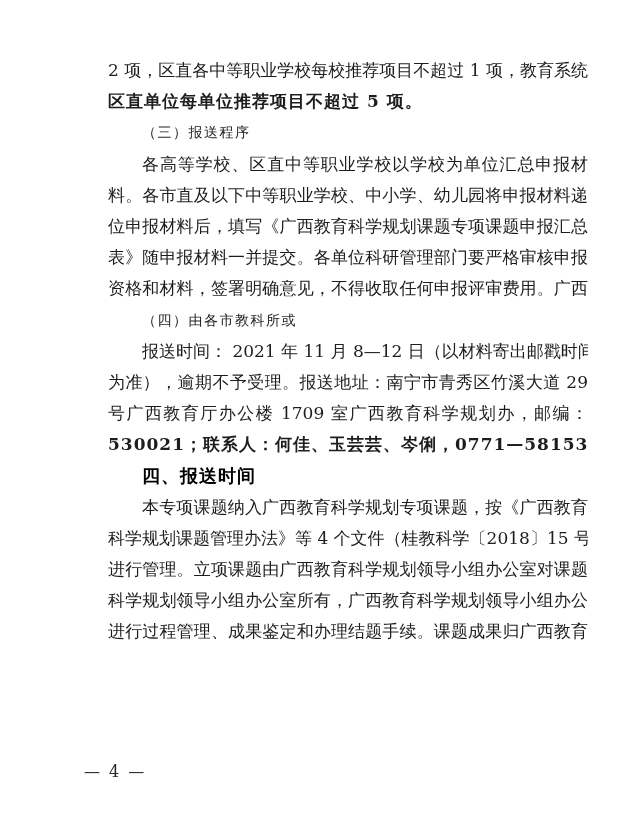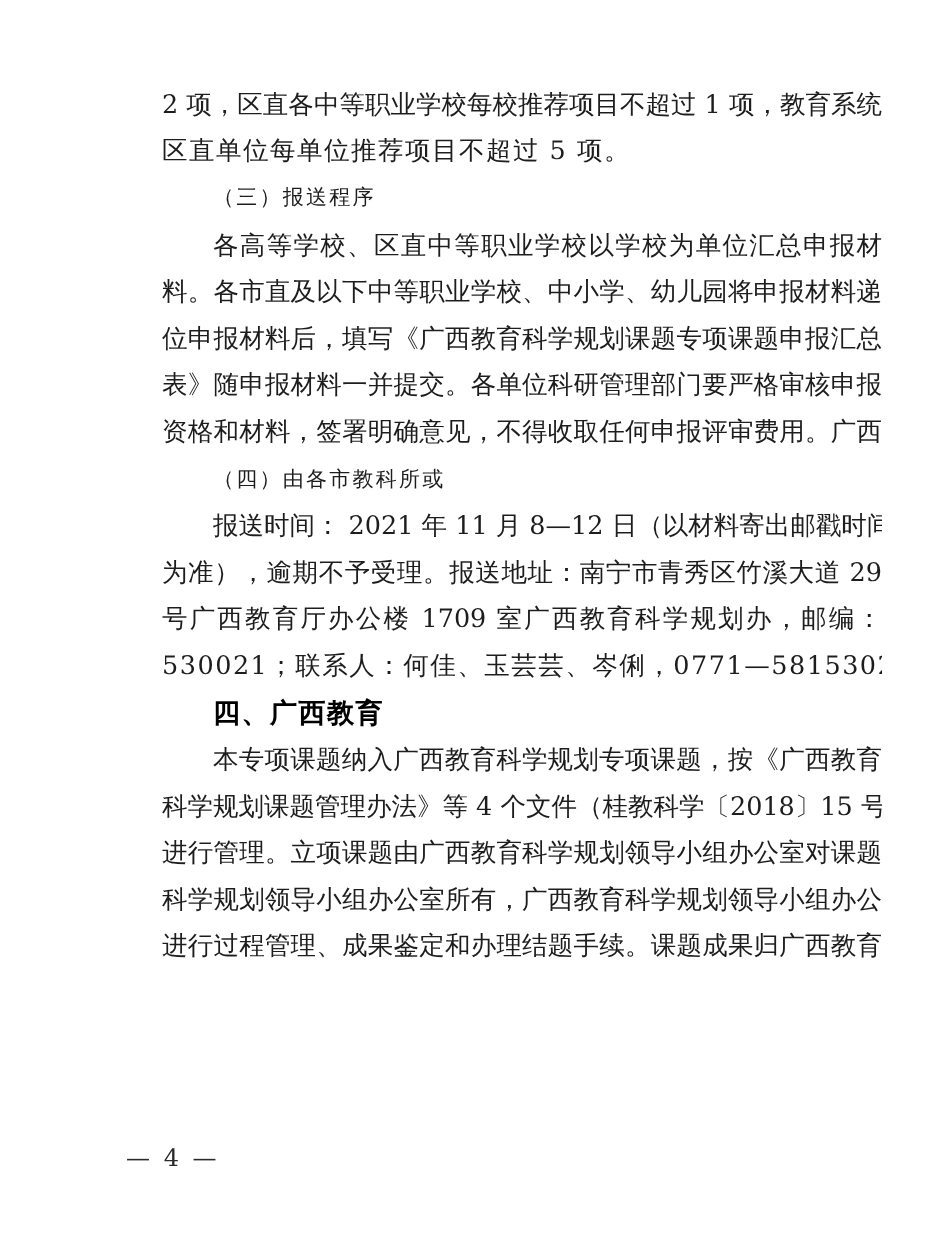--- a/index.html
+++ b/index.html
@@ -36,20 +36,21 @@
     .jf {
       text-align-last: justify;
       -moz-text-align-last: justify;
       text-justify: inter-character;
     }
 
     
     .left {
       text-align-last: left;
       letter-spacing: 1px;
+      font-weight: bold;
     }
 
     
     .indent { padding-left: 34px; }
 
     
     .kai {
       font-size: 14px;
       text-align-last: left;
       letter-spacing: 1.5px;
@@ -87,21 +88,21 @@
     <div class="ln jf indent">各高等学校、区直中等职业学校以学校为单位汇总申报材</div>
     <div class="ln jf">料。各市直及以下中等职业学校、中小学、幼儿园将申报材料递</div>
     <div class="ln jf">位申报材料后，填写《广西教育科学规划课题专项课题申报汇总</div>
     <div class="ln jf">表》随申报材料一并提交。各单位科研管理部门要严格审核申报</div>
     <div class="ln jf">资格和材料，签署明确意见，不得收取任何申报评审费用。广西</div>
     <div class="ln kai indent">（四）由各市教科所或</div>
     <div class="ln jf indent">报送时间： 2021 年 11 月 8—12 日（以材料寄出邮戳时间</div>
     <div class="ln jf">为准），逾期不予受理。报送地址：南宁市青秀区竹溪大道 29</div>
     <div class="ln jf">号广西教育厅办公楼 1709 室广西教育科学规划办，邮编：</div>
     <div class="ln left">530021；联系人：何佳、玉芸芸、岑俐，0771—5815302。</div>
-    <div class="ln hei indent">四、广西教育</div>
+    <div class="ln hei indent">四、报送时间</div>
     <div class="ln jf indent">本专项课题纳入广西教育科学规划专项课题，按《广西教育</div>
     <div class="ln jf">科学规划课题管理办法》等 4 个文件（桂教科学〔2018〕15 号）</div>
     <div class="ln jf">进行管理。立项课题由广西教育科学规划领导小组办公室对课题</div>
     <div class="ln jf">科学规划领导小组办公室所有，广西教育科学规划领导小组办公</div>
     <div class="ln jf">进行过程管理、成果鉴定和办理结题手续。课题成果归广西教育</div>
   </div>
 
   <div class="footer">— 4 —</div>
 </div>
 

